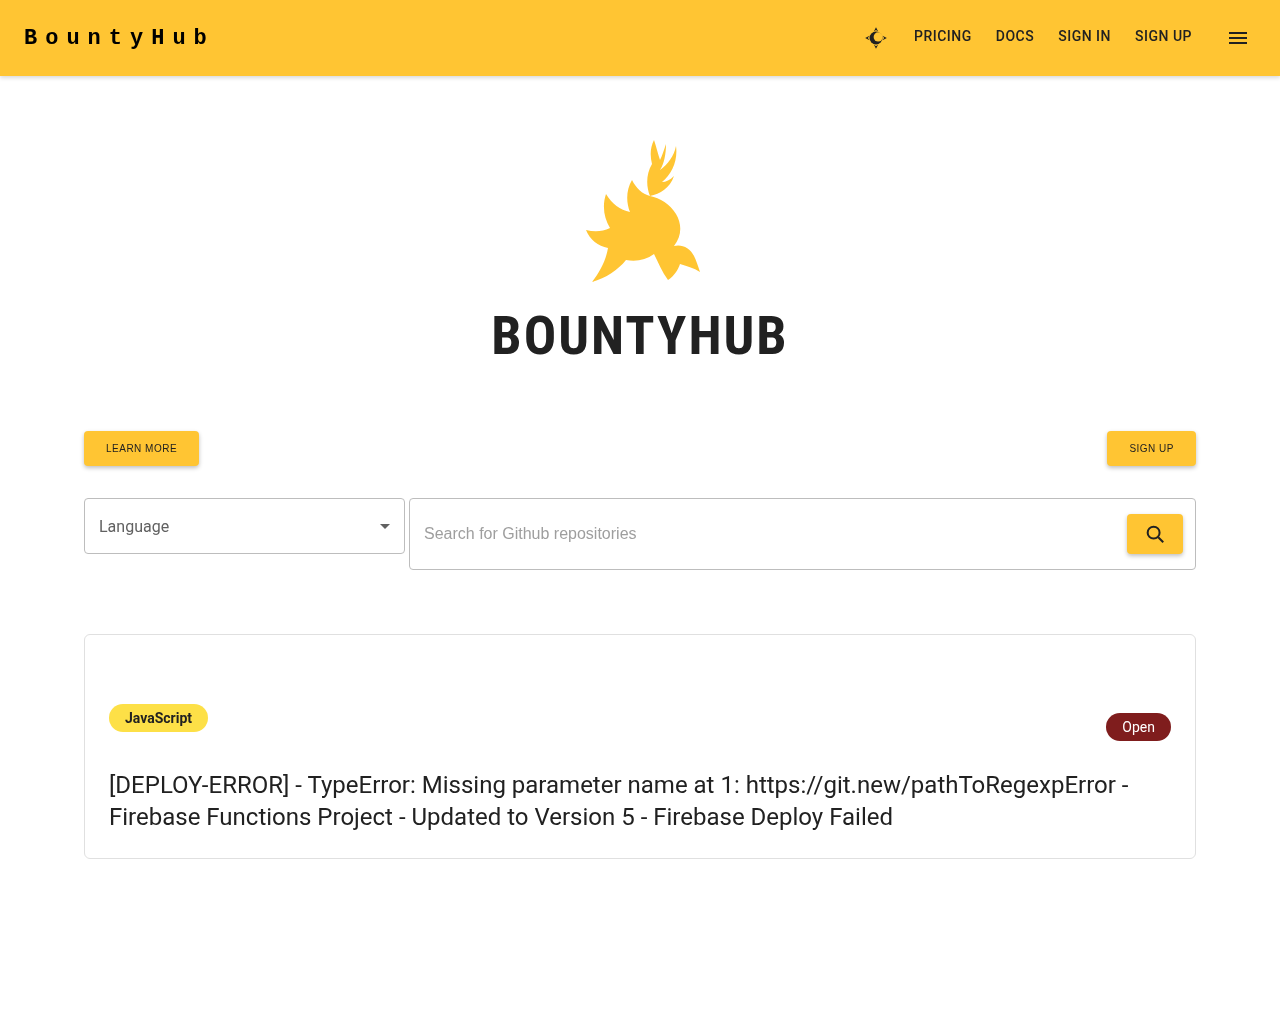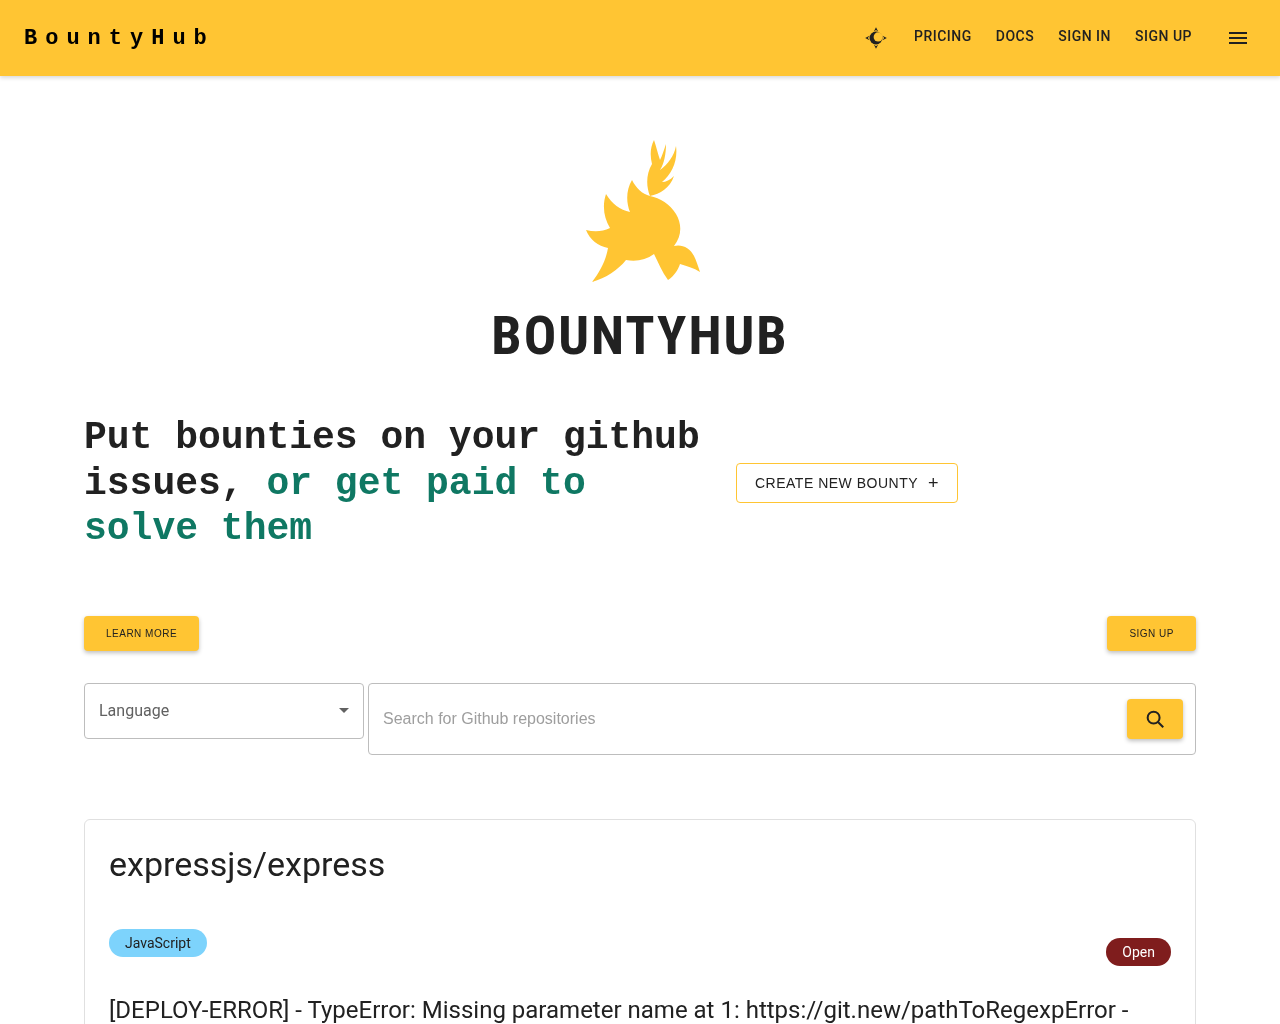--- a/index.html
+++ b/index.html
@@ -115,21 +115,21 @@
     box-shadow: 0 2px 4px rgba(0,0,0,0.25);
   }
   .search-row {
     display: flex; gap: 0px;
     margin-top: 32px;
   }
   .lang-select {
     border: 1px solid #bdbdbd;
     border-radius: 4px;
     height: 56px;
-    width: 280px;
+    width: 321px;
     display: flex; align-items: center; justify-content: space-between;
     padding: 0 14px;
     cursor: pointer;
     color: #616161;
     font-size: 16px;
   }
   .caret-down {
     width: 0; height: 0;
     border-left: 5px solid transparent;
     border-right: 5px solid transparent;
@@ -176,21 +176,21 @@
   }
   .chip-row {
     display: flex; justify-content: space-between; align-items: center;
     margin-top: 36px;
   }
   .chip {
     border-radius: 999px;
     padding: 6px 16px;
     font-size: 14px;
   }
-  .chip-lang { background: #7dd3fc; color: #212121; }
+  .chip-lang { background: #fde047; color: #212121; font-weight: bold; }
   .chip-status { background: #7f1d1d; color: #ffffff; margin-top: 18px; }
   .issue-title {
     font-size: 24px; font-weight: 400; color: #212121;
     margin-top: 28px; line-height: 1.35;
   }
   svg { display: block; }
 </style>
 </head>
 <body>
 
@@ -224,29 +224,20 @@
   <div class="hero-logo">
     <div class="deer-wrap">
       <svg width="140" height="160" viewBox="0 0 140 160" fill="#ffc533">
 
         <path d="M84 8 C86 14 88 22 90 28 C92 24 94 18 96 12 C96 22 94 32 90 38 C98 32 104 24 106 14 C108 28 102 42 92 50 C96 50 100 48 104 44 C100 56 90 62 80 64 C90 66 100 72 106 82 C112 92 112 104 104 114 C112 112 120 116 124 124 C126 128 128 134 130 140 C124 136 116 134 110 132 C108 138 104 144 98 148 C92 140 88 130 84 122 C76 128 66 130 56 128 C48 138 36 146 22 150 C30 140 36 128 38 116 C28 114 20 108 16 98 C24 100 32 100 40 96 C34 86 32 74 36 62 C42 72 50 78 60 80 C56 70 56 58 62 48 C66 56 72 62 80 64 C76 54 76 42 82 32 C80 24 80 16 84 8 Z"></path>
       </svg>
     </div>
     <div class="hero-title">BOUNTYHUB</div>
   </div>
 
-  <div class="tagline-row">
-    <div class="tagline">
-      <span>Put bounties on your github issues, </span><span class="accent">or get paid to solve them</span>
-    </div>
-    <button class="create-bounty-btn">
-      <span>CREATE NEW BOUNTY</span>
-      <span class="plus-icon">+</span>
-    </button>
-  </div>
 
   <div class="cta-row">
     <button class="btn-primary">LEARN MORE</button>
     <button class="btn-primary">SIGN UP</button>
   </div>
 
   <div class="search-row">
     <div class="lang-select">
       <span>Language</span>
       <span class="caret-down"></span>
@@ -256,21 +247,20 @@
       <button class="search-btn">
         <svg width="22" height="22" viewBox="0 0 24 24" fill="none" stroke="#212121" stroke-width="2.2">
           <circle cx="10.5" cy="10.5" r="6.5"></circle>
           <line x1="15.5" y1="15.5" x2="21" y2="21"></line>
         </svg>
       </button>
     </div>
   </div>
 
   <div class="card">
-    <div class="card-title">expressjs/express</div>
     <div class="chip-row">
       <span class="chip chip-lang">JavaScript</span>
       <span class="chip chip-status">Open</span>
     </div>
     <div class="issue-title">[DEPLOY-ERROR] - TypeError: Missing parameter name at 1: https://git.new/pathToRegexpError - Firebase Functions Project - Updated to Version 5 - Firebase Deploy Failed</div>
 
   </div>
 
 </div>
 

